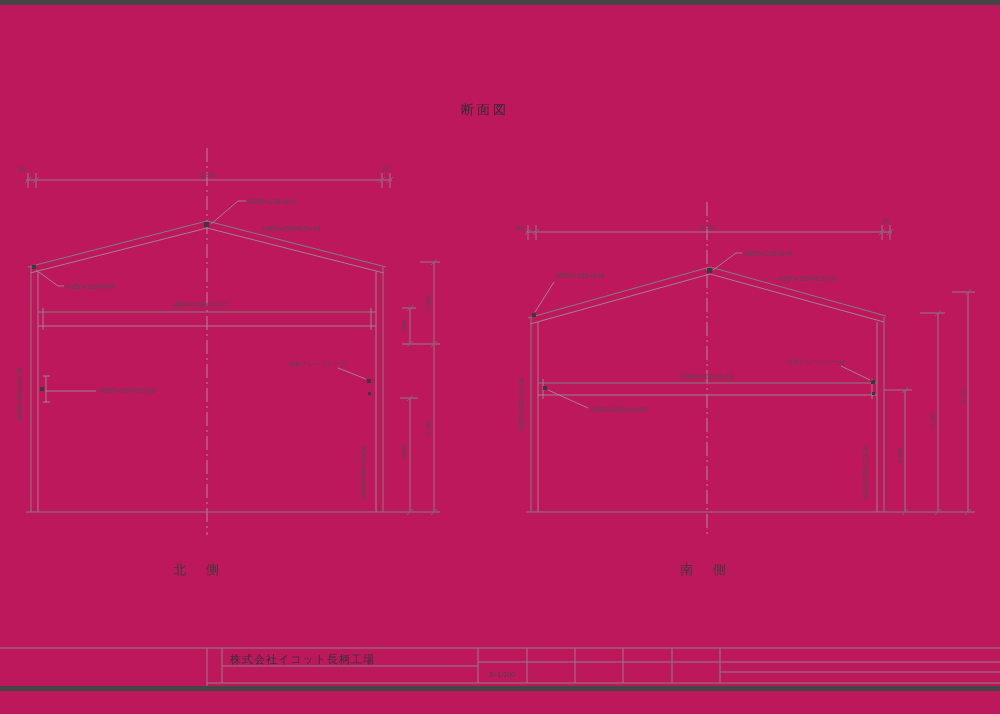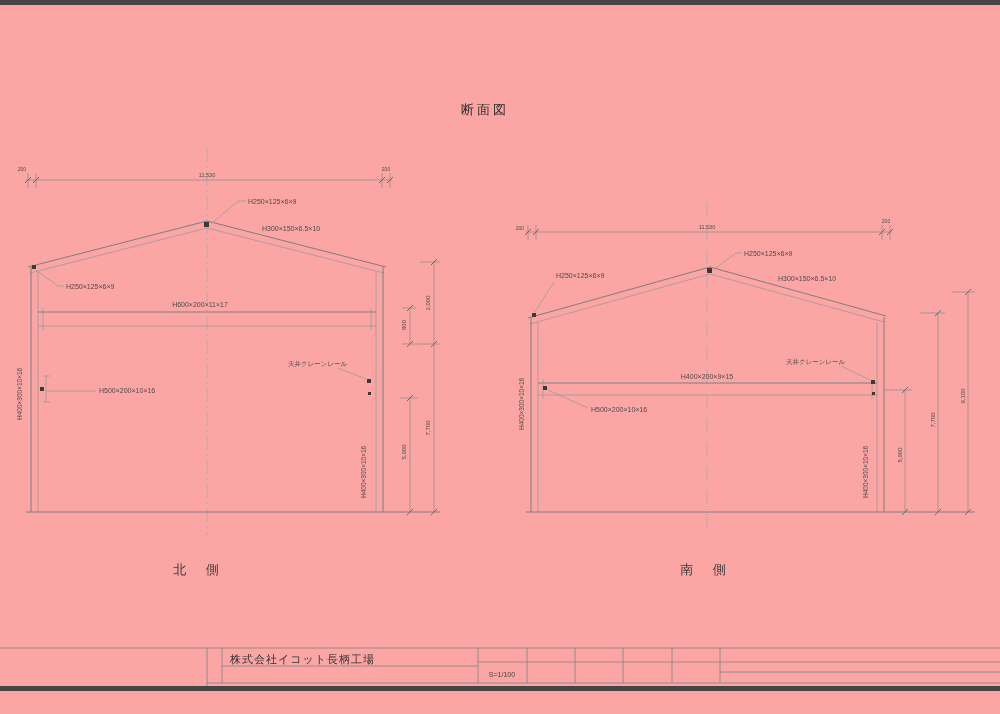--- a/index.html
+++ b/index.html
@@ -1,16 +1,16 @@
 <!DOCTYPE html>
 <html><head>
 <meta charset="utf-8">
 <style>
   html,body{margin:0;padding:0;background:#e8e6e2;}
-  .page{position:relative;width:1000px;height:714px;background:#fca5a5;overflow:hidden;
+  .page{position:relative;width:1000px;height:714px;background:#be185d;overflow:hidden;
         font-family:"Liberation Sans","DejaVu Sans",sans-serif;}
   svg{position:absolute;left:0;top:0;}
   svg text{fill:#4c4c4c;font-family:"Liberation Sans","DejaVu Sans",sans-serif;}
   .ln{stroke:#7e7e7e;stroke-width:1;fill:none;}
   .thin{stroke:#9a9a9a;stroke-width:.8;fill:none;}
   .dim{stroke:#8f8f8f;stroke-width:.8;fill:none;}
   .tick{stroke:#6a6a6a;stroke-width:1;fill:none;}
   .cl{stroke:#aaa;stroke-width:.8;stroke-dasharray:14 4 2 4;fill:none;}
   .sq{fill:#3a3a3a;}
   .frame{fill:#454545;}

